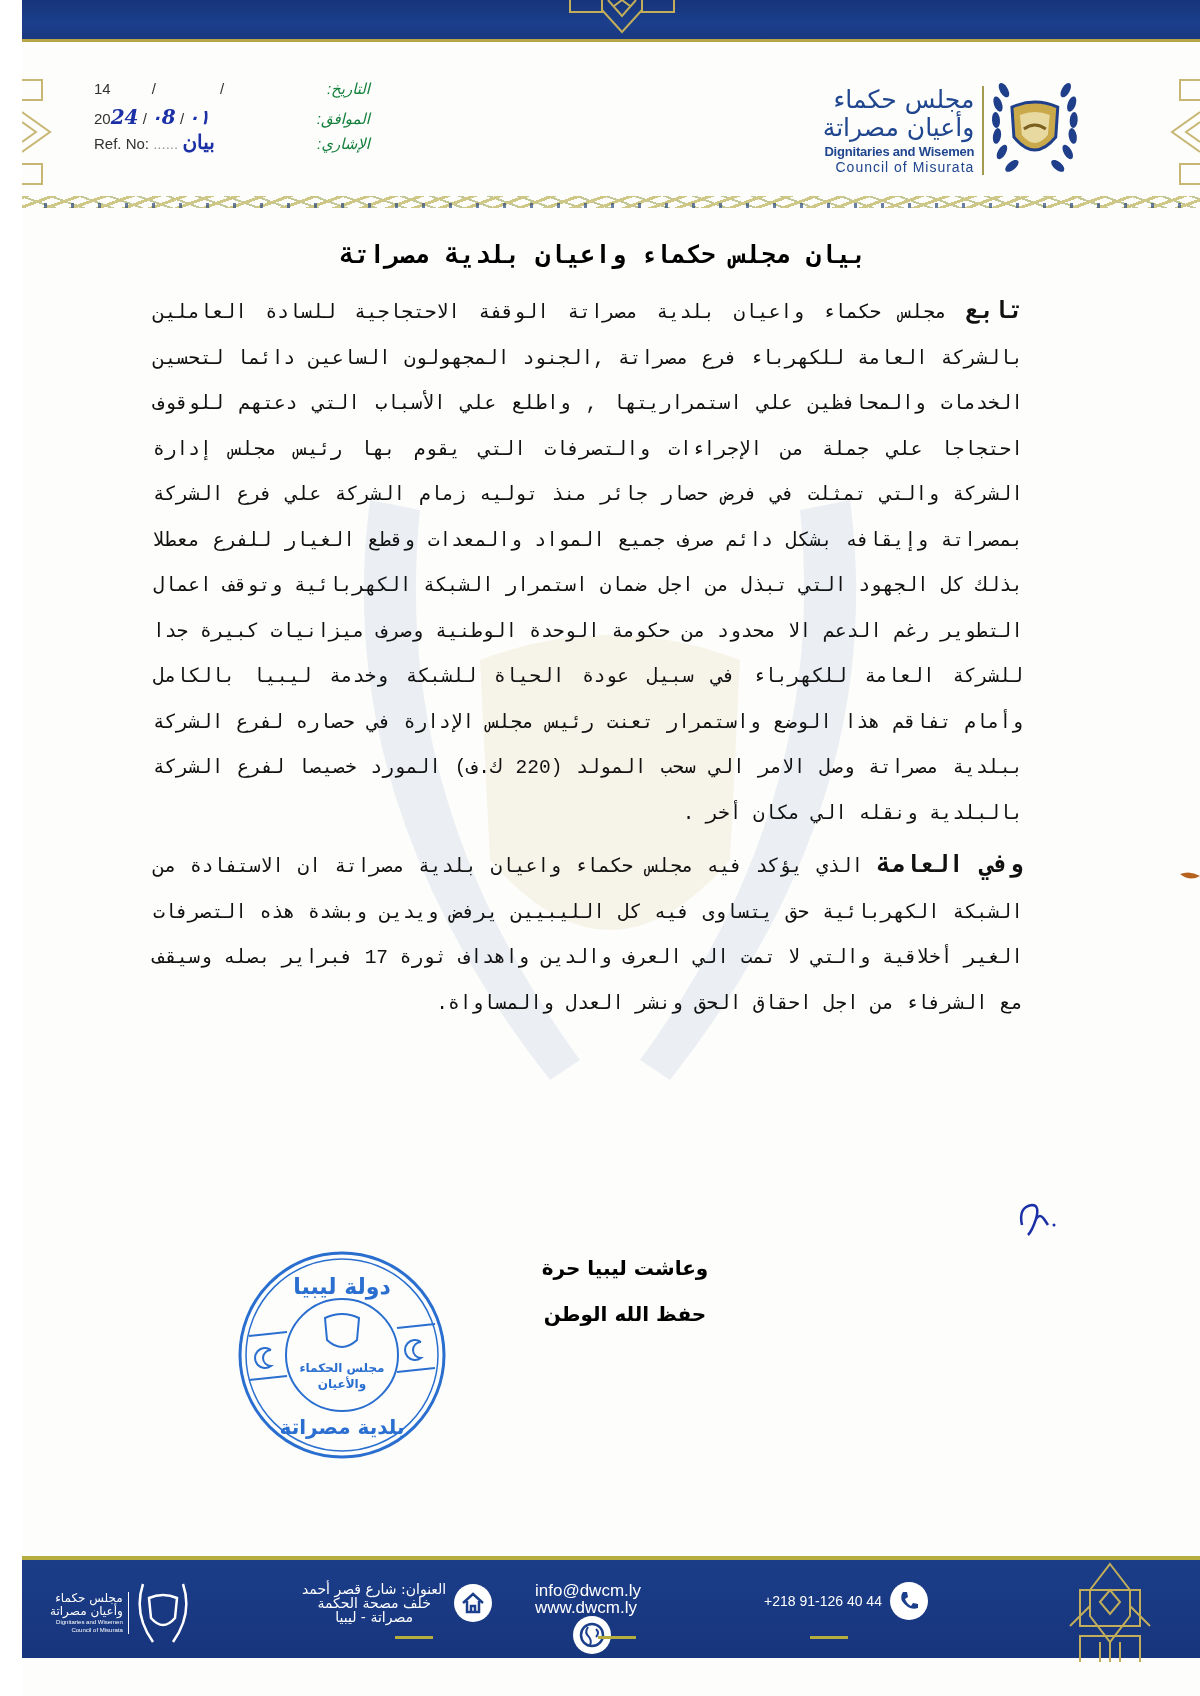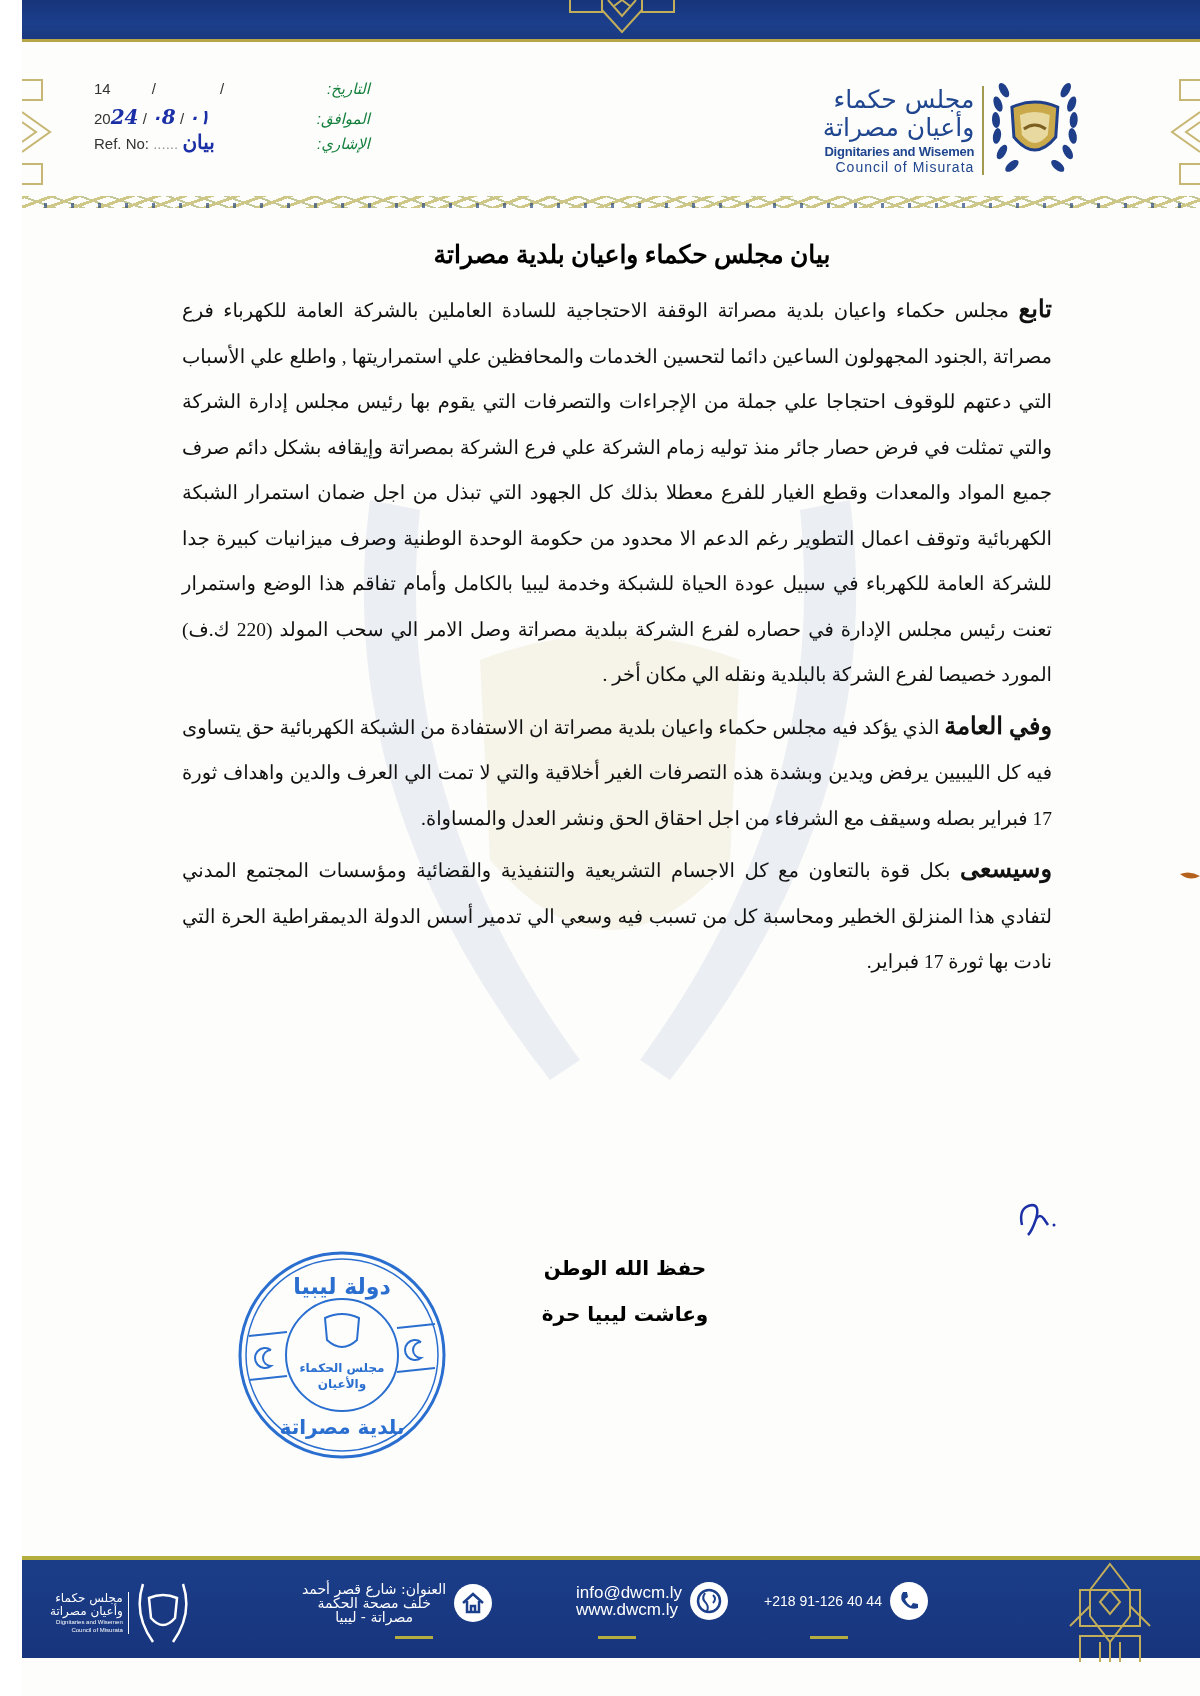--- a/index.html
+++ b/index.html
@@ -39,21 +39,21 @@
   .braid { position: absolute; left: 22px; top: 196px; width: 1178px; height: 12px;
     background: repeating-linear-gradient(160deg, #c9c27a 0 3px, transparent 3px 9px),
                 repeating-linear-gradient(20deg, #bcc28a 0 2px, transparent 2px 10px); opacity: .9; }
   .braid-blue { position: absolute; left: 22px; top: 203px; width: 1178px; height: 5px;
     background: repeating-linear-gradient(90deg, transparent 0 22px, #2b4a7c 22px 25px, transparent 25px 27px); opacity: .7; }
 
   
   .watermark { position: absolute; left: 330px; top: 440px; width: 560px; height: 700px; opacity: .12; }
 
   
-  .doc { position: absolute; left: 182px; top: 240px; width: 870px; direction: rtl; font-family: Liberation Serif, serif; }
+  .doc { position: absolute; left: 153px; top: 240px; width: 870px; direction: rtl; font-family: Liberation Mono, monospace; }
   .doc-title { text-align: center; font-size: 25px; font-weight: bold; color: #000; margin-bottom: 18px; padding-left: 30px; }
   .para { font-size: 19.5px; line-height: 45.5px; text-align: justify; text-align-last: right; color: #111; }
   .para + .para { margin-top: 6px; }
   .para .lead { font-weight: bold; font-size: 24px; }
 
   .closing { position: absolute; left: 520px; top: 1245px; width: 210px; direction: rtl; text-align: center; font-weight: bold; font-size: 20px; line-height: 46px; color: #000; }
 
   .signature { position: absolute; left: 1010px; top: 1195px; width: 50px; height: 45px; }
   .stamp { position: absolute; left: 235px; top: 1248px; width: 215px; height: 215px; }
   .stain { position: absolute; left: 1180px; top: 870px; width: 20px; height: 12px; }
@@ -66,21 +66,21 @@
   .f-logo-ar { font-size: 12px; line-height: 13px; direction: rtl; }
   .f-logo-en { font-family: "Liberation Sans", sans-serif; font-size: 6px; line-height: 8px; }
   .f-emblem { width: 60px; height: 70px; margin-left: 4px; }
 
   .f-item { position: absolute; top: 22px; display: flex; align-items: center; color: #fff; }
   .f-item .txt { text-align: center; }
   .f-icon { width: 38px; height: 38px; border-radius: 50%; background: #fff; display: flex; align-items: center; justify-content: center; margin-left: 8px; }
   .f-underline { position: absolute; height: 3px; width: 38px; background: #b5ad3e; }
   .f-addr { left: 280px; }
   .f-addr .txt { font-size: 14px; line-height: 14px; direction: rtl; }
-  .f-web { left: 554px; }
+  .f-web { left: 513px; flex-direction: column; }
   .f-web .txt { font-family: "Liberation Sans", sans-serif; font-size: 17px; line-height: 17px; text-align: left; }
   .f-phone { left: 742px; }
   .f-phone .txt { font-family: "Liberation Sans", sans-serif; font-size: 14px; }
   .f-ornament { position: absolute; right: 40px; top: -4px; width: 100px; height: 106px; }
 </style>
 </head>
 <body>
 
 <div class="page"></div>
 
@@ -182,31 +182,30 @@
     <path d="M40 60 Q0 360 220 640 L250 620 Q60 360 90 70 Z"></path>
     <path d="M520 60 Q560 360 340 640 L310 620 Q500 360 470 70 Z"></path>
   </g>
   <path d="M150 220 Q280 170 410 220 L400 420 Q280 560 160 420 Z" fill="#c9b56a"></path>
 </svg>
 
 <div class="doc">
   <div class="doc-title">بيان مجلس حكماء واعيان بلدية مصراتة</div>
   <p class="para"><span class="lead">تابع</span><span> مجلس حكماء واعيان بلدية مصراتة  الوقفة الاحتجاجية للسادة العاملين بالشركة العامة للكهرباء فرع مصراتة ,الجنود المجهولون الساعين دائما لتحسين الخدمات والمحافظين علي استمراريتها , واطلع علي الأسباب التي دعتهم للوقوف احتجاجا علي جملة من الإجراءات والتصرفات التي يقوم بها رئيس مجلس إدارة الشركة والتي تمثلت في فرض حصار جائر منذ توليه زمام الشركة علي فرع الشركة بمصراتة وإيقافه بشكل دائم صرف جميع المواد والمعدات وقطع الغيار للفرع معطلا بذلك كل الجهود التي تبذل من اجل ضمان استمرار الشبكة الكهربائية وتوقف اعمال التطوير رغم الدعم الا محدود من حكومة الوحدة الوطنية وصرف ميزانيات كبيرة جدا للشركة العامة للكهرباء في سبيل  عودة الحياة للشبكة وخدمة ليبيا بالكامل وأمام تفاقم هذا الوضع واستمرار تعنت رئيس مجلس الإدارة في حصاره لفرع الشركة ببلدية مصراتة وصل الامر الي سحب المولد (220 ك.ف) المورد خصيصا لفرع الشركة بالبلدية ونقله الي مكان أخر .</span></p>
   <p class="para"><span class="lead">وفي العامة</span><span> الذي يؤكد فيه مجلس حكماء واعيان بلدية مصراتة ان الاستفادة من الشبكة الكهربائية حق يتساوى فيه كل الليبيين يرفض ويدين وبشدة هذه التصرفات الغير أخلاقية والتي لا تمت الي العرف والدين واهداف ثورة 17 فبراير بصله وسيقف مع الشرفاء من اجل احقاق الحق ونشر العدل والمساواة.</span></p>
-  <p class="para"><span class="lead">وسيسعى</span><span> بكل قوة بالتعاون مع كل الاجسام التشريعية والتنفيذية والقضائية ومؤسسات المجتمع المدني لتفادي هذا المنزلق الخطير ومحاسبة كل من تسبب فيه وسعي الي تدمير أسس الدولة الديمقراطية الحرة التي نادت بها ثورة 17 فبراير.</span></p>
 </div>
 
 <svg class="signature" viewBox="0 0 50 45">
   <path d="M12 30 Q8 12 22 10 Q30 10 26 24 Q22 36 18 40 M26 24 Q30 18 34 24 L38 30" stroke="#1b2fa6" stroke-width="2.5" fill="none"></path>
   <circle cx="44" cy="30" r="1.5" fill="#1b2fa6"></circle>
 </svg>
 
 <div class="closing">
+  <div>وعاشت ليبيا حرة</div>
   <div>حفظ الله الوطن</div>
-  <div>وعاشت ليبيا حرة</div>
 </div>
 
 <svg class="stamp" viewBox="0 0 215 215">
   <g fill="none" stroke="#2a6fd0">
     <circle cx="107" cy="107" r="102" stroke-width="3"></circle>
     <circle cx="107" cy="107" r="96" stroke-width="1.5"></circle>
     <circle cx="107" cy="107" r="56" stroke-width="2"></circle>
     <line x1="14" y1="88" x2="52" y2="84" stroke-width="2"></line>
     <line x1="14" y1="132" x2="52" y2="128" stroke-width="2"></line>
     <line x1="162" y1="80" x2="200" y2="76" stroke-width="2"></line>

